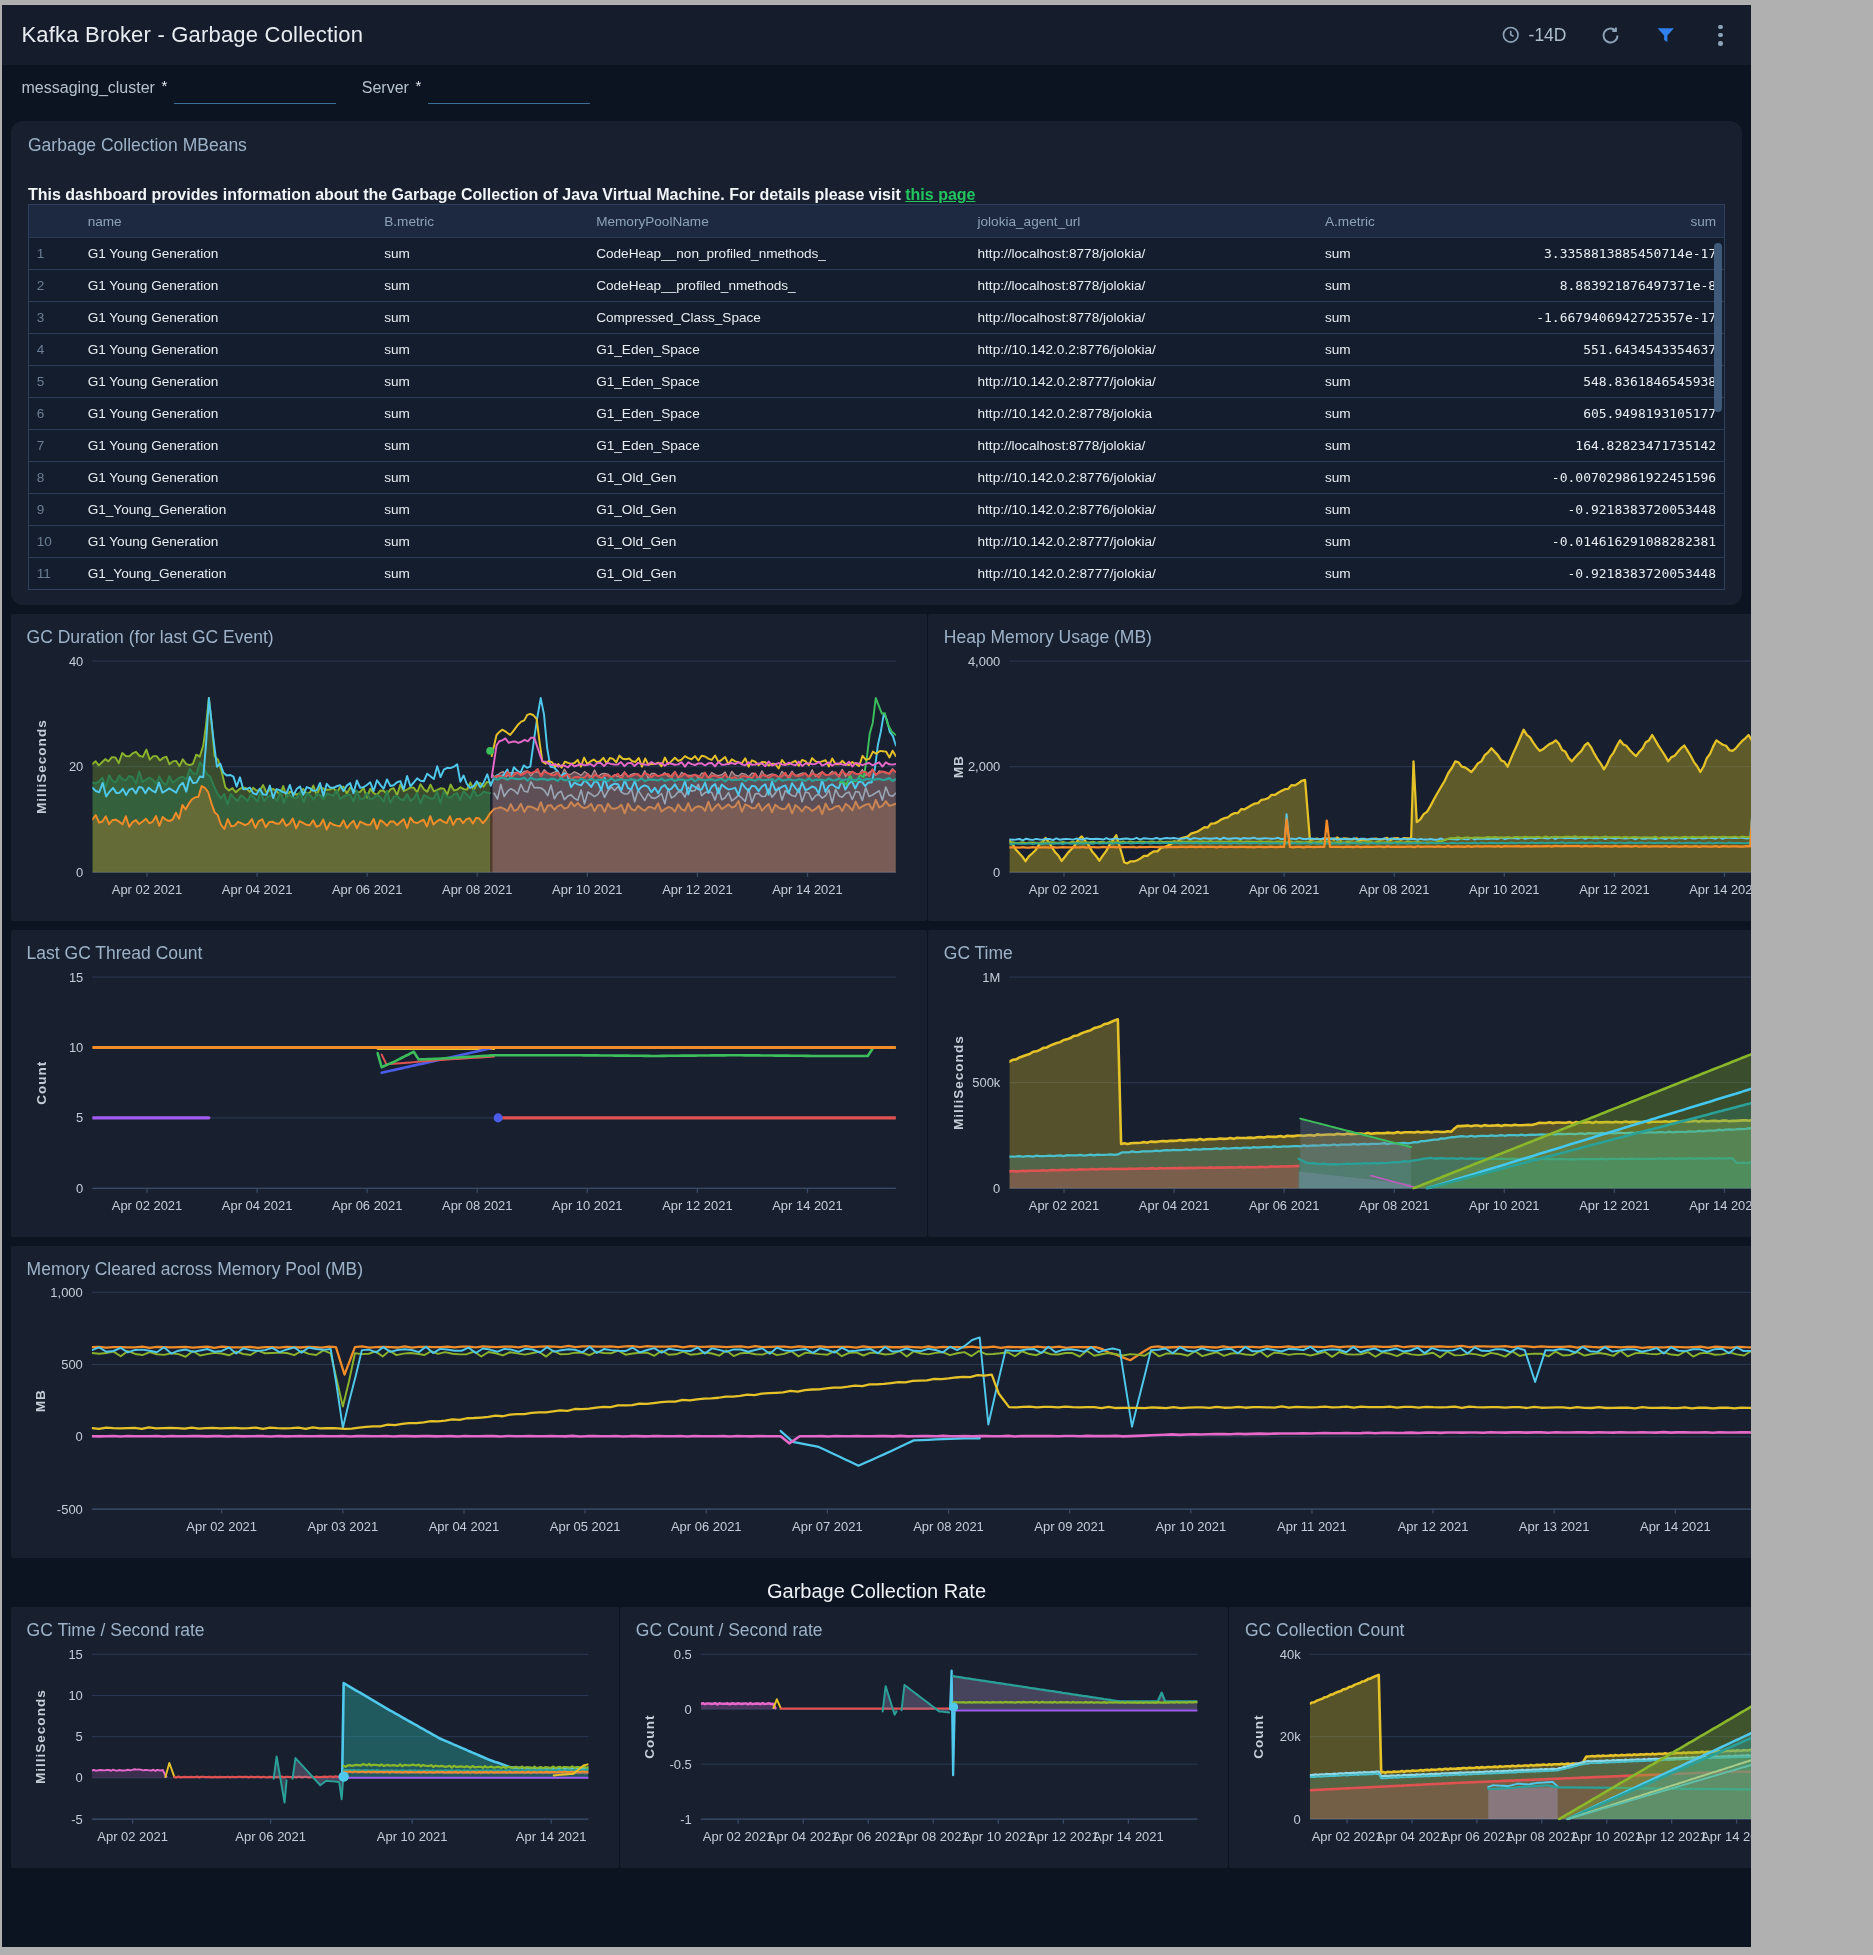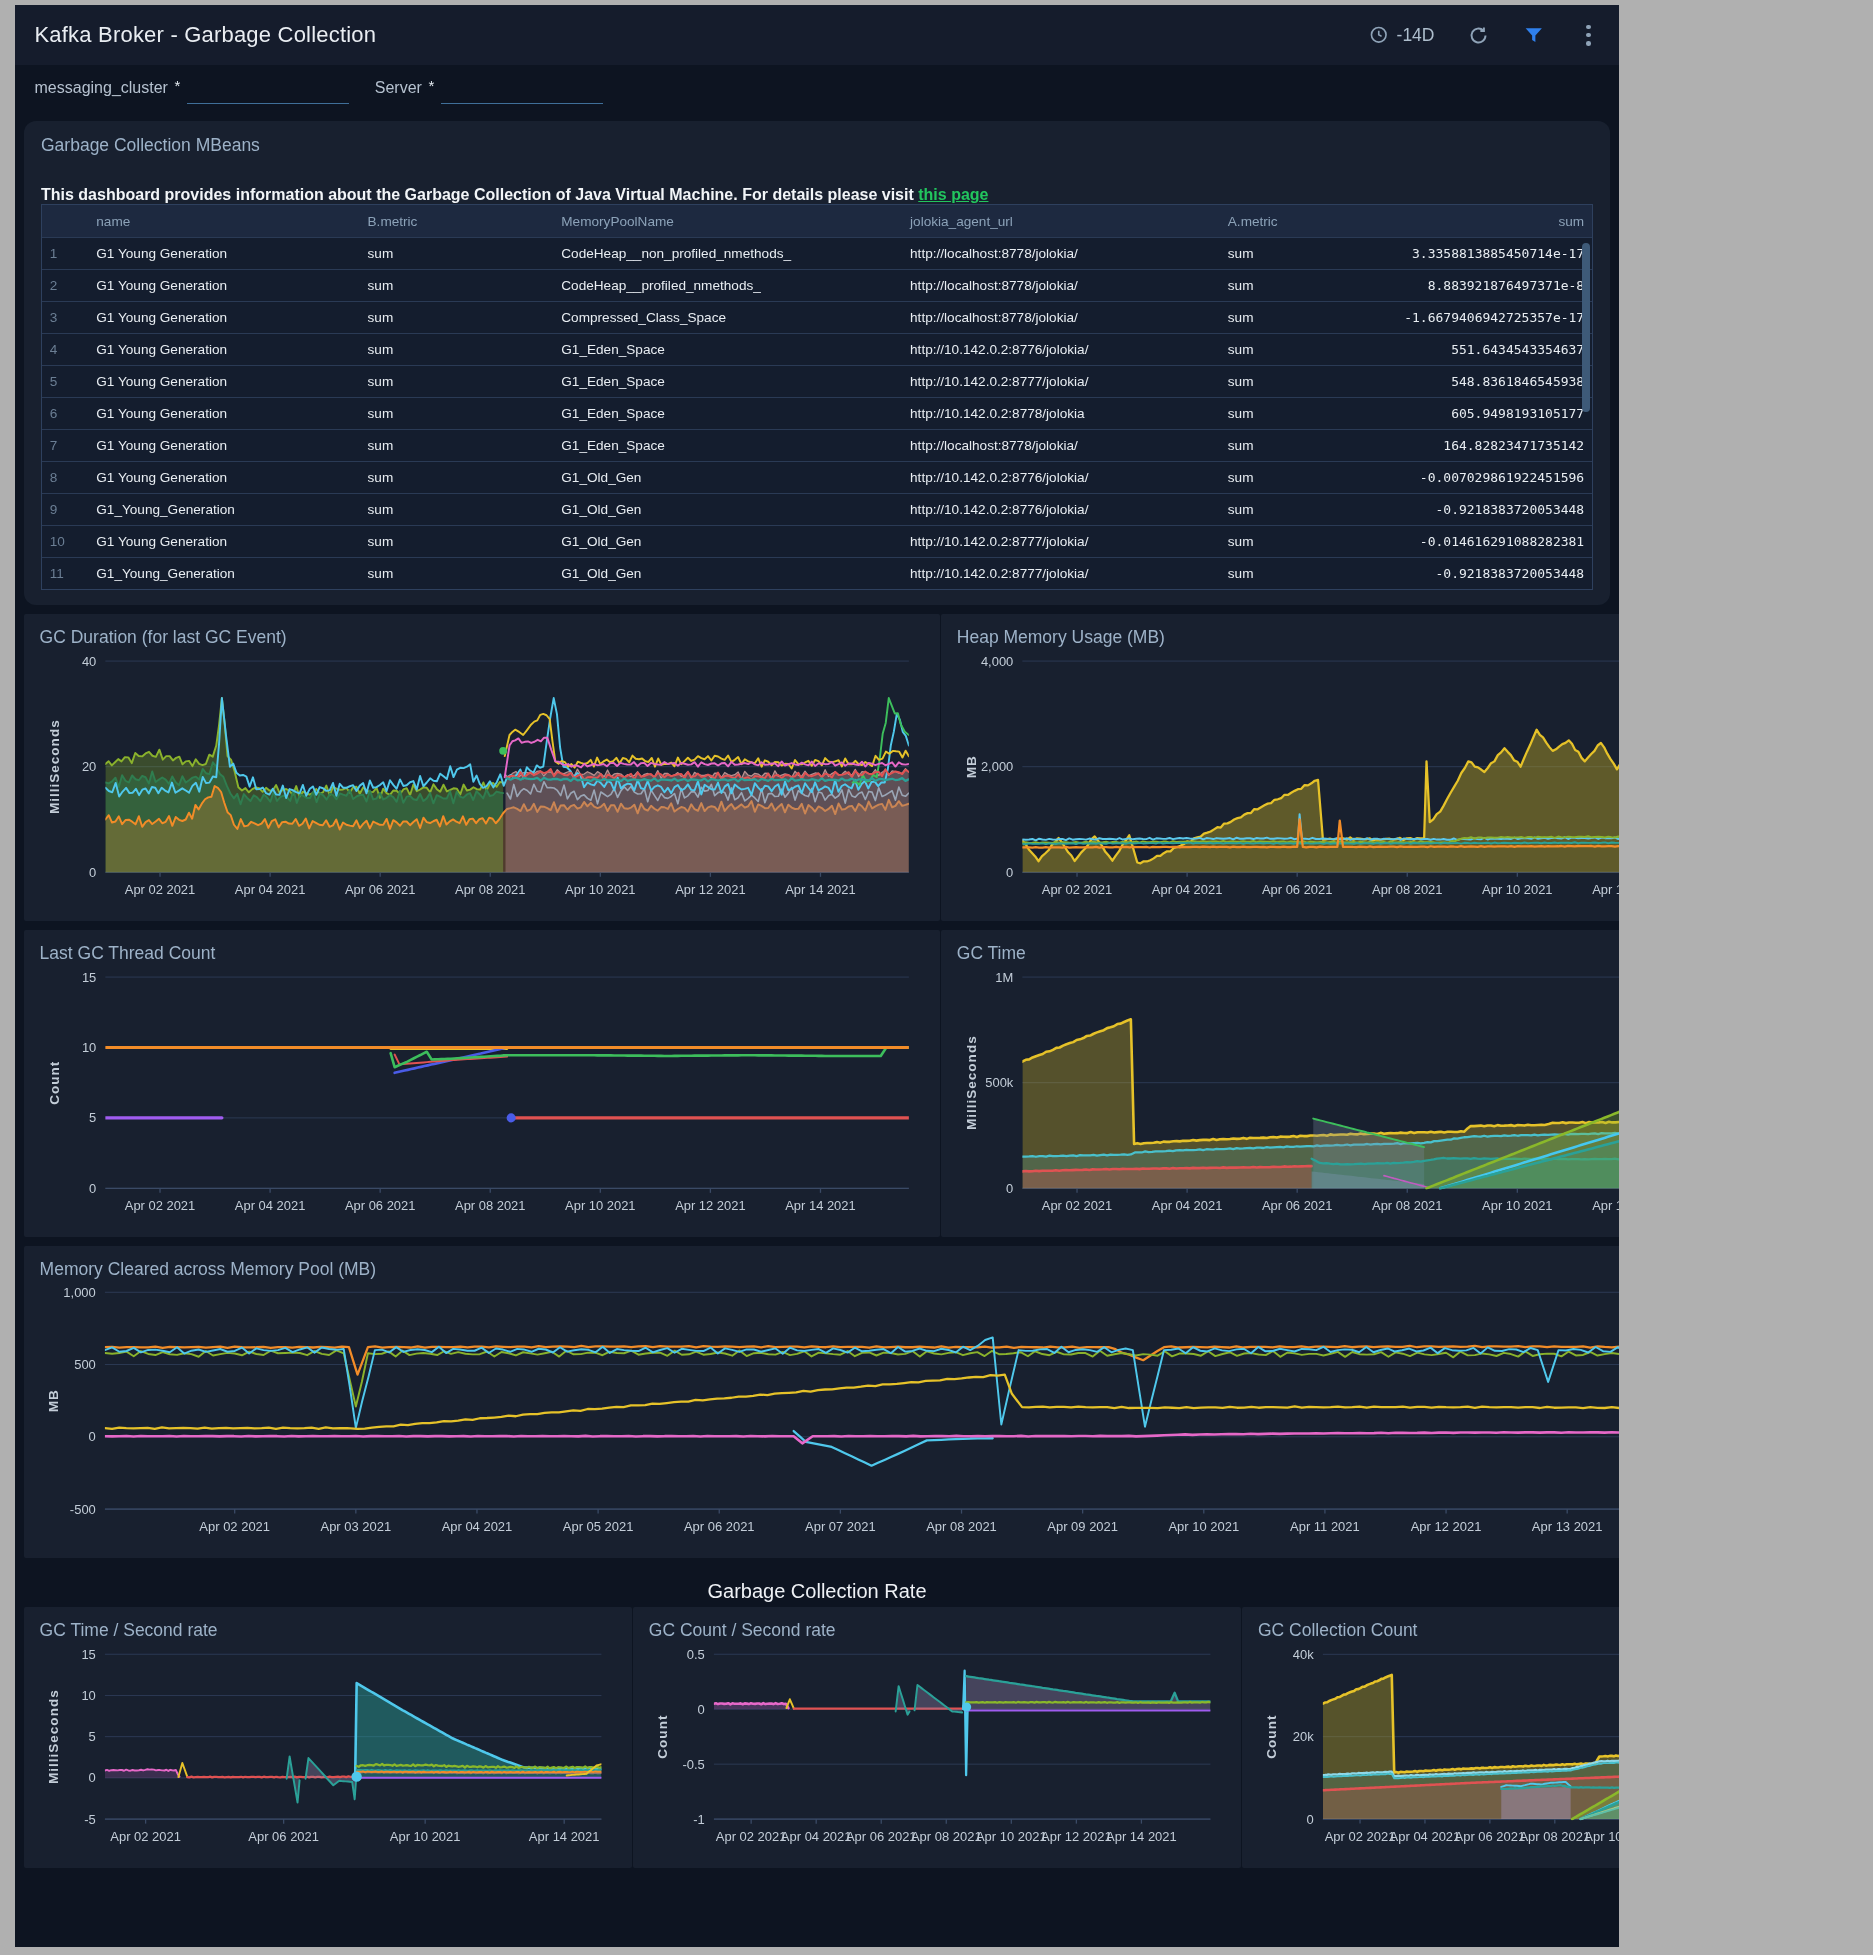--- a/index.html
+++ b/index.html
@@ -1,18 +1,18 @@
 <!DOCTYPE html>
 <html style="font-size:10.4px"><head>
 <meta charset="utf-8">
 <style>
   * { margin:0; padding:0; box-sizing:border-box; }
   html,body { background:#b0b0b0; }
   body { width:1874px; height:1955px; font-family:"Liberation Sans", sans-serif; overflow:hidden; }
-  .frame { position:absolute; left:15px; top:5.2px; width:1604px; height:1942px; background:#0d1421; overflow:hidden; }
+  .frame { position:absolute; left:2px; top:5.2px; width:1749px; height:1942px; background:#0d1421; overflow:hidden; }
 
   
   .topbar { height:60px; background:#151c2c; display:flex; align-items:center; justify-content:space-between; padding:0 19.5px; }
   .topbar h1 { font-size:22px; font-weight:400; color:#e9edf2; letter-spacing:0.2px; }
   .topbar-right { display:flex; align-items:center; gap:33px; }
   .tb-ico { width:22px; height:22px; display:flex; align-items:center; justify-content:center; cursor:pointer; }
   .timerange { display:flex; align-items:center; gap:6.5px; color:#aebecd; font-size:17.5px; }
   .kebab { display:flex; flex-direction:column; gap:3.9px; }
   .kebab span { width:4.5px; height:4.5px; border-radius:50%; background:#8fa3b8; }
 

